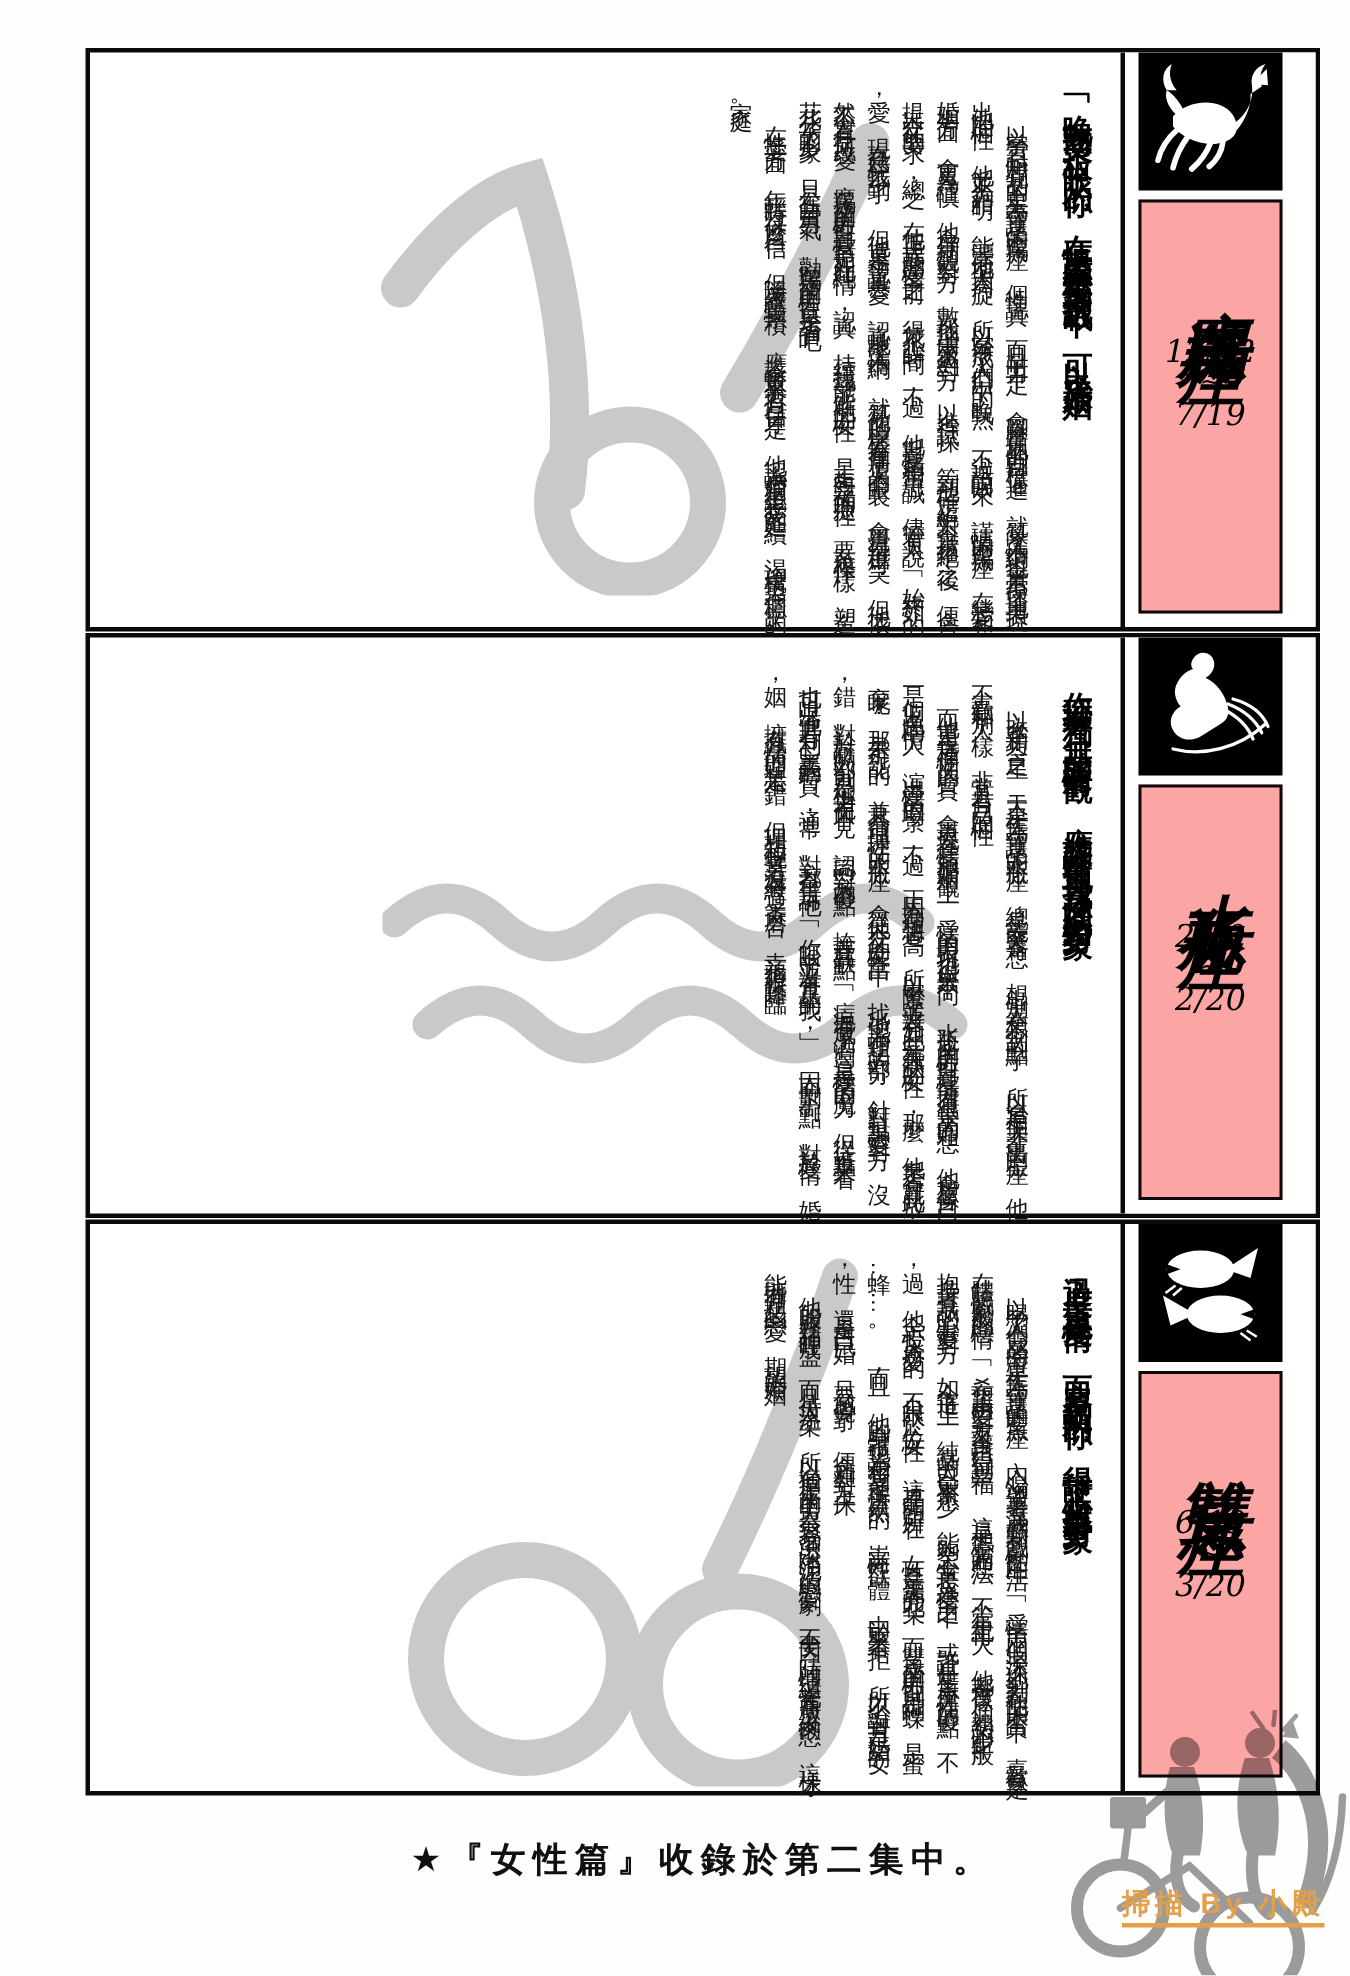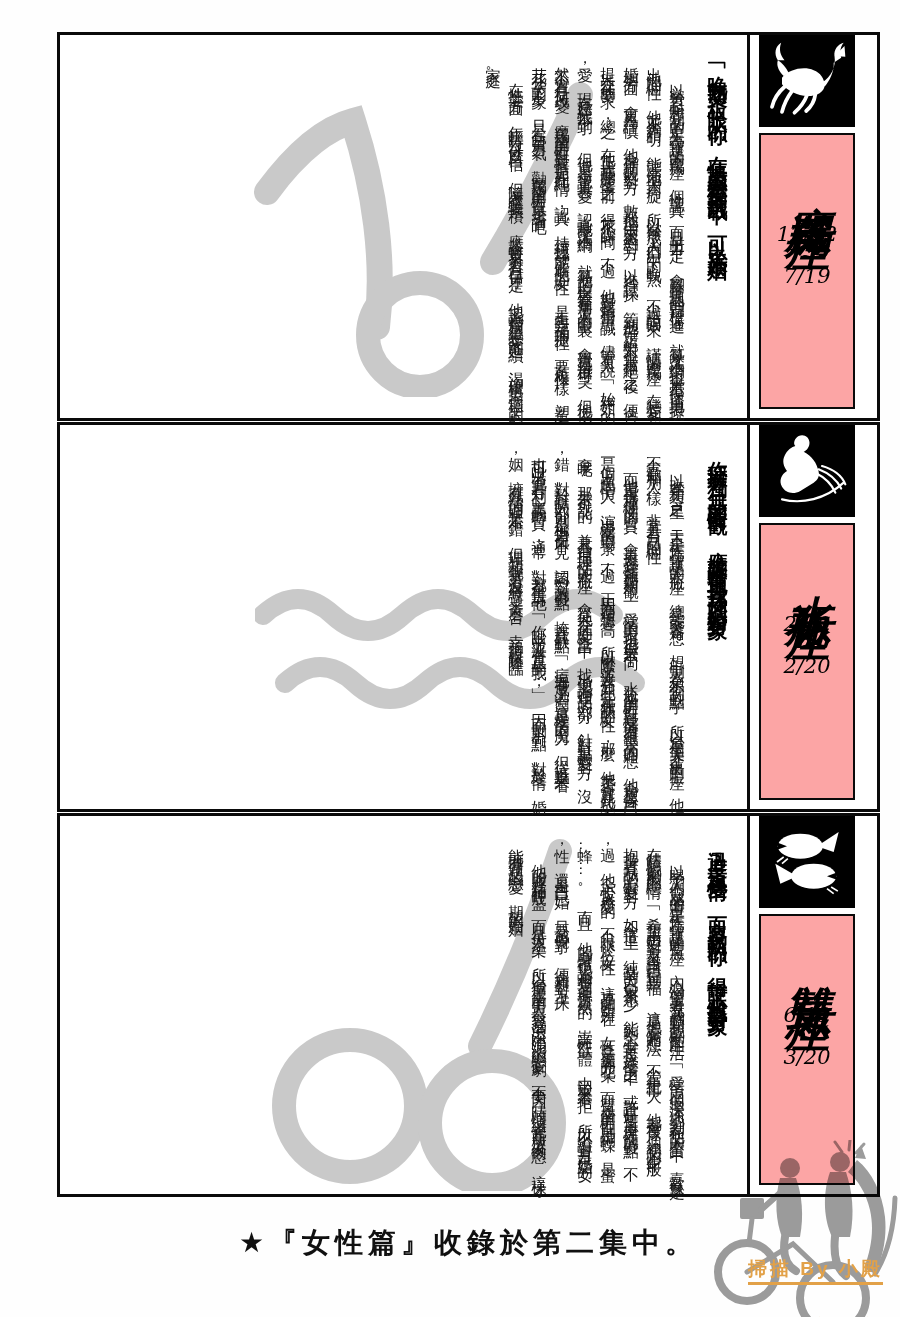--- a/index.html
+++ b/index.html
@@ -64,21 +64,21 @@
     font-size:21px;line-height:1.2;color:#000;
   }
   .dates .tilde{font-size:17px;line-height:1;}
 
   
   .icon-box svg{display:block;}
 
   
   .footer-note{
     position:absolute;top:1224px;left:57px;width:823px;text-align:center;
-    font-size:28px;font-weight:700;letter-spacing:5px;color:#101010;z-index:3;
+    font-size:23px;font-weight:700;letter-spacing:5px;color:#101010;z-index:3;
   }
 
   
   .scan-wm{
     position:absolute;left:685px;top:1140px;width:215px;height:177px;z-index:6;
     mix-blend-mode:multiply;
   }
   .scan-credit-1{
     position:absolute;left:748px;top:1256px;z-index:7;
     font-size:19px;font-weight:700;letter-spacing:3px;

